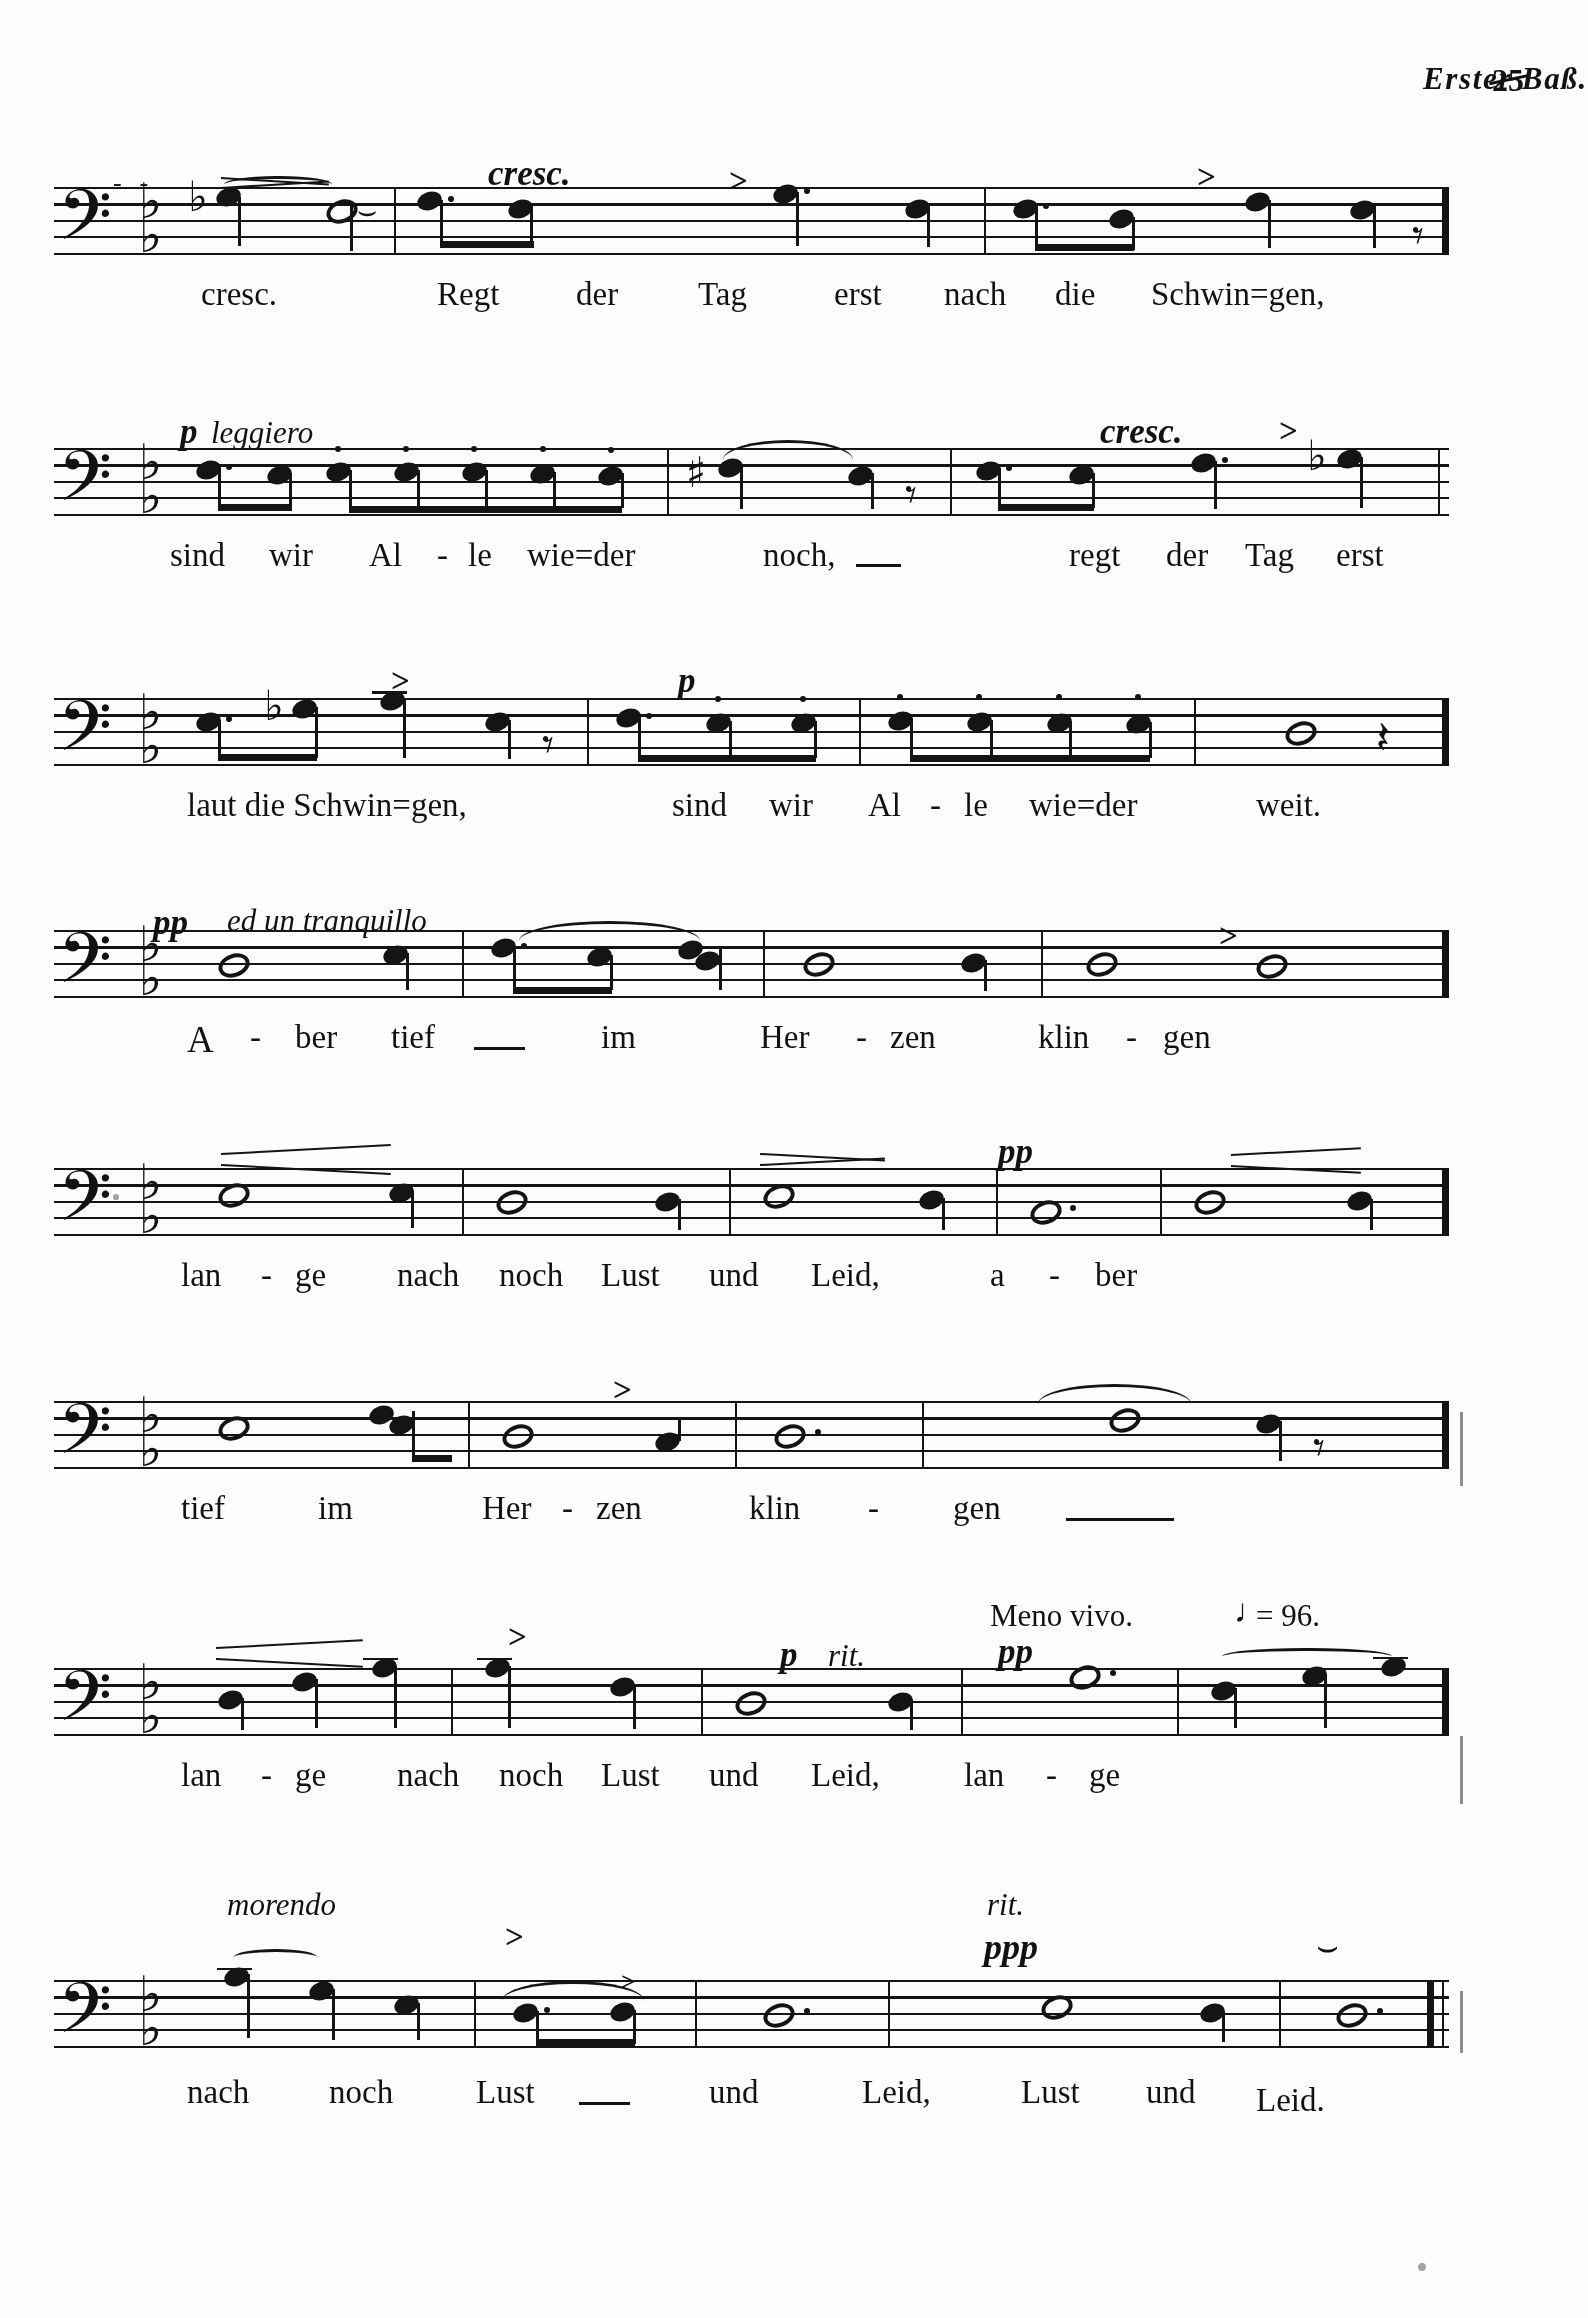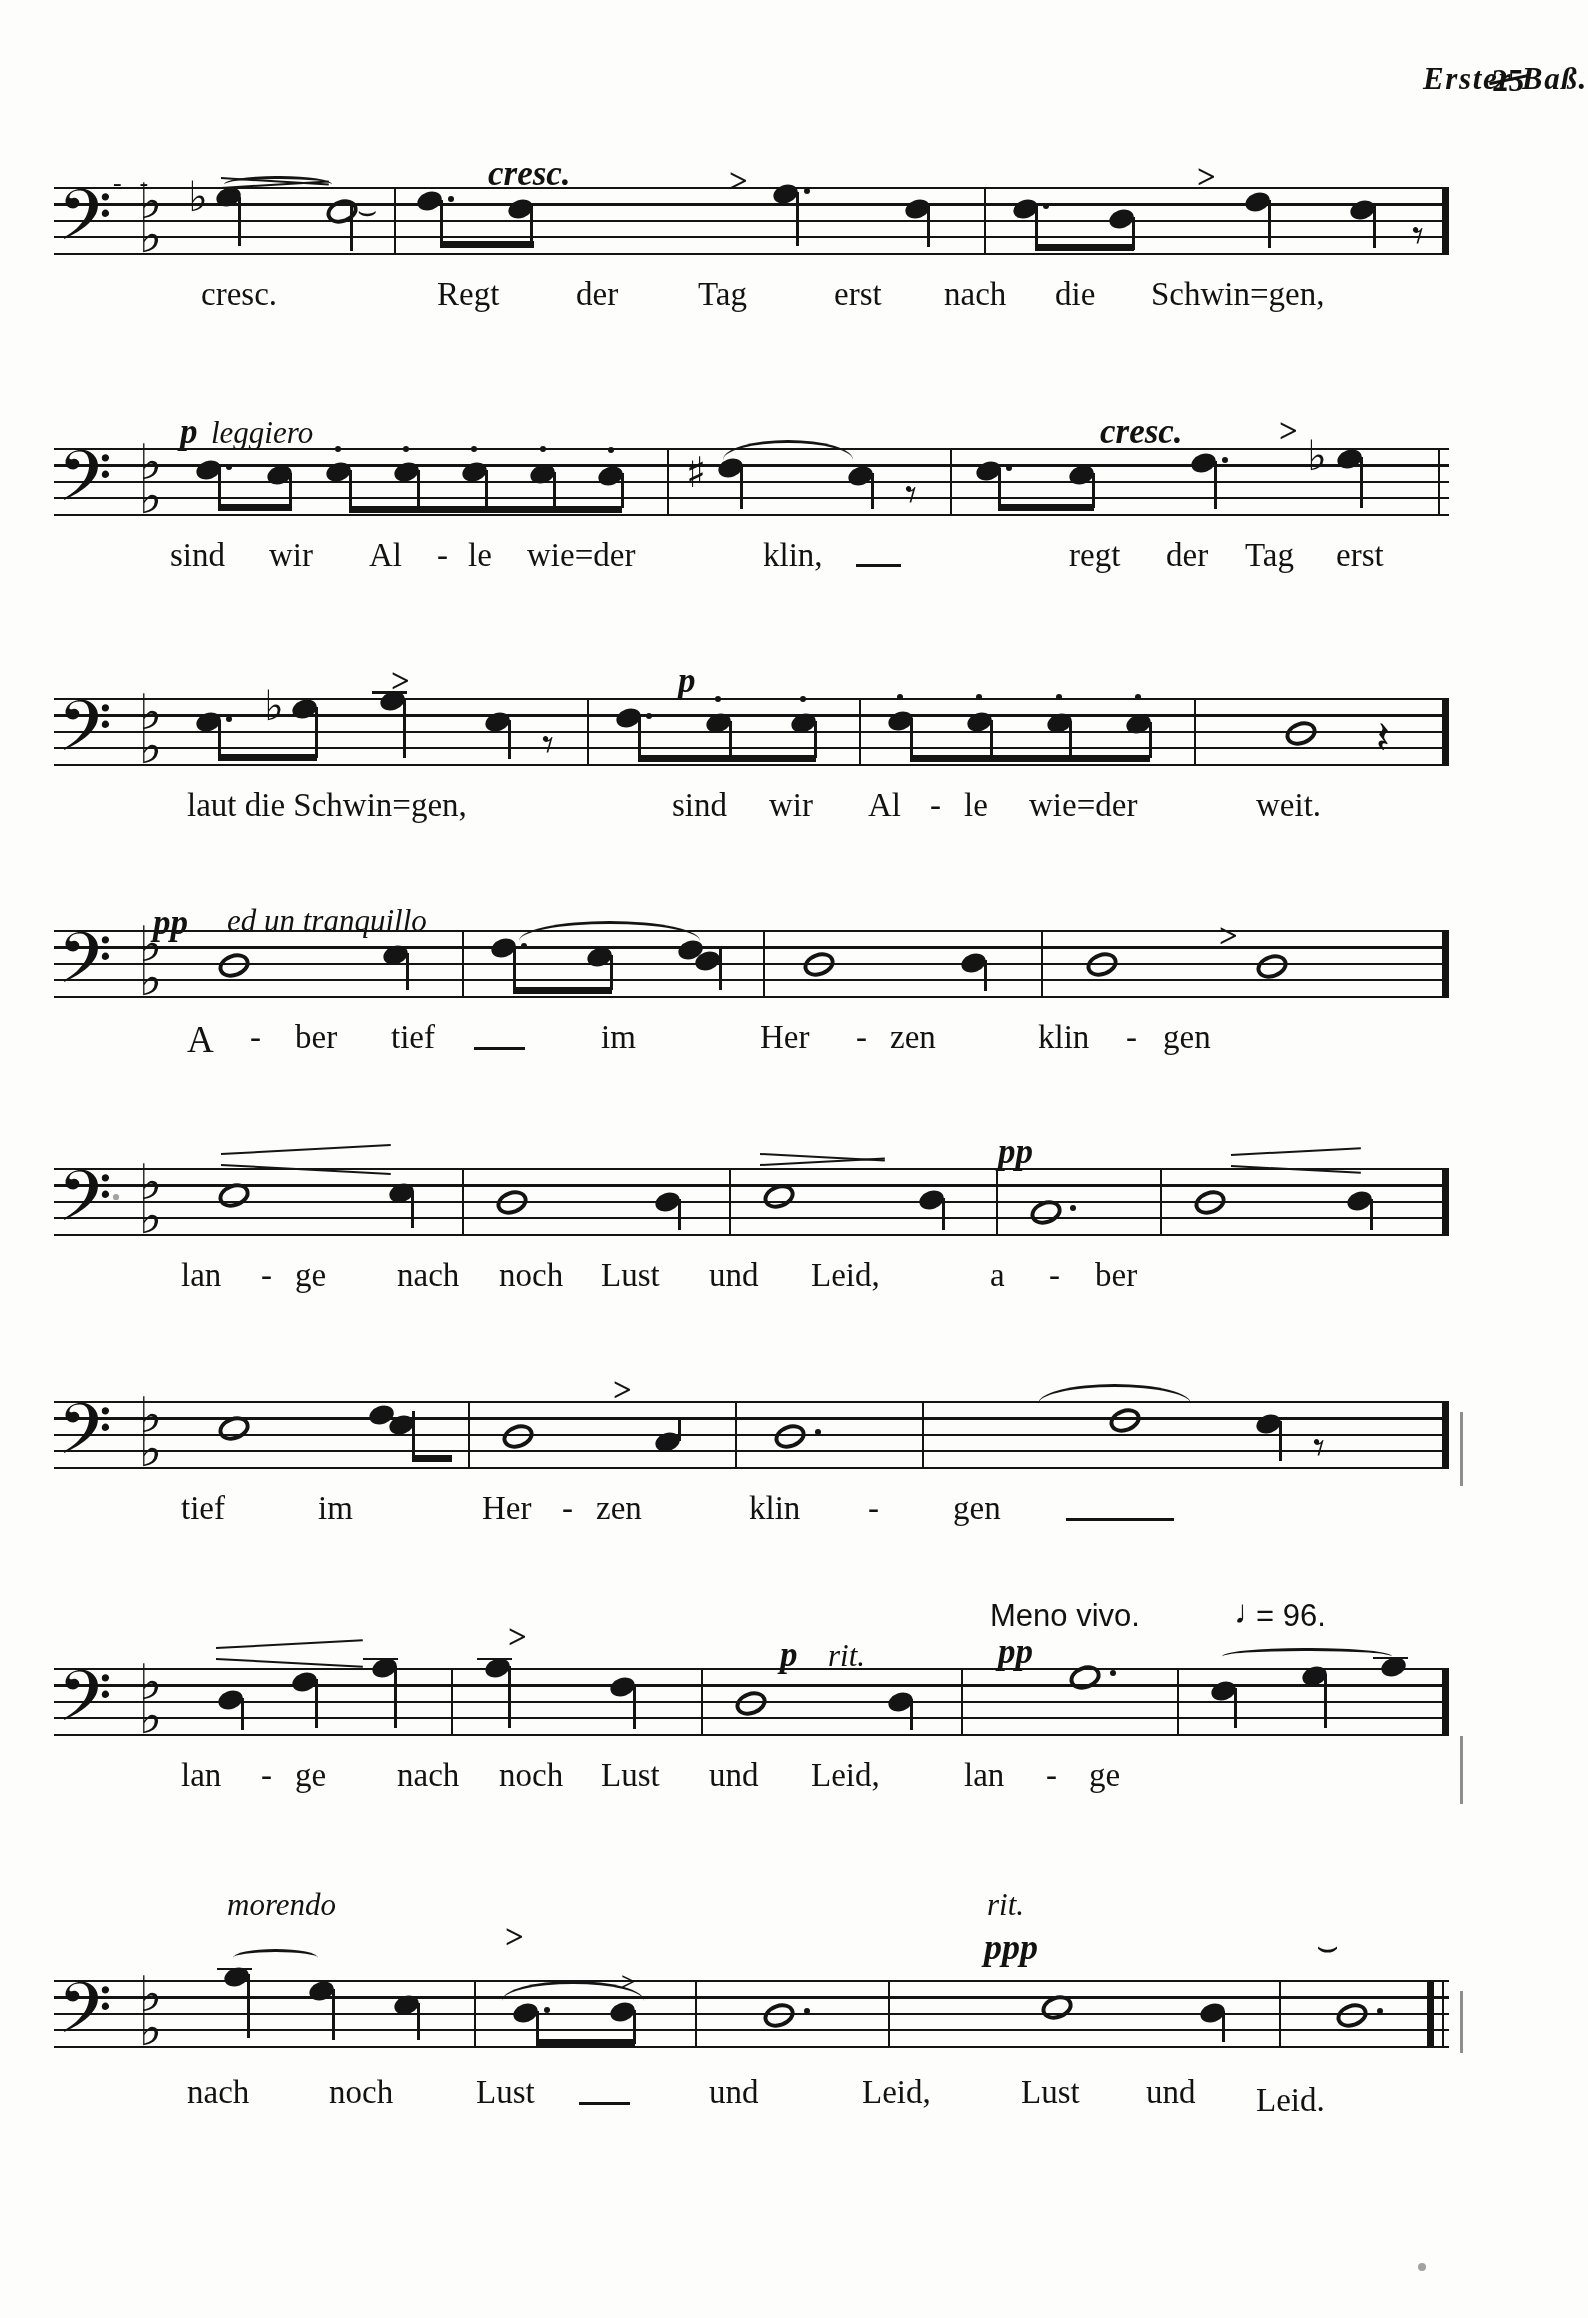--- a/index.html
+++ b/index.html
@@ -213,21 +213,21 @@
   }
   .term {
     position: absolute;
     font-family: "Liberation Serif", serif;
     font-style: italic;
     font-size: 31px;
     line-height: 1;
   }
   .tempo {
     position: absolute;
-    font-family: Liberation Sans, sans-serif;
+    font-family: Liberation Serif, serif;
     font-size: 31px;
     line-height: 1;
     text-align: center;
   }
 
   
   .lyrics {
     position: absolute;
     left: 0;
     width: 1588px;
@@ -407,21 +407,21 @@
       <div class="barline light" style="left:1384px;"></div>
     </div>
 
     <div class="lyrics" style="top:91px;">
       <div class="lyric" style="left:170px;">sind</div>
       <div class="lyric" style="left:269px;">wir</div>
       <div class="lyric" style="left:369px;">Al</div>
       <div class="lyric" style="left:437px;">-</div>
       <div class="lyric" style="left:468px;">le</div>
       <div class="lyric" style="left:527px;">wie=der</div>
-      <div class="lyric" style="left:763px;">klin,</div>
+      <div class="lyric" style="left:763px;">noch,</div>
       <div class="extender" style="left:856px; top:25px; width:45px;"></div>
       <div class="lyric" style="left:1069px;">regt</div>
       <div class="lyric" style="left:1166px;">der</div>
       <div class="lyric" style="left:1245px;">Tag</div>
       <div class="lyric" style="left:1336px;">erst</div>
     </div>
   </div>
 
   <div class="system" style="top:698px;">
     <div class="accent" style="left:391px; top:-17px;">&gt;</div>

